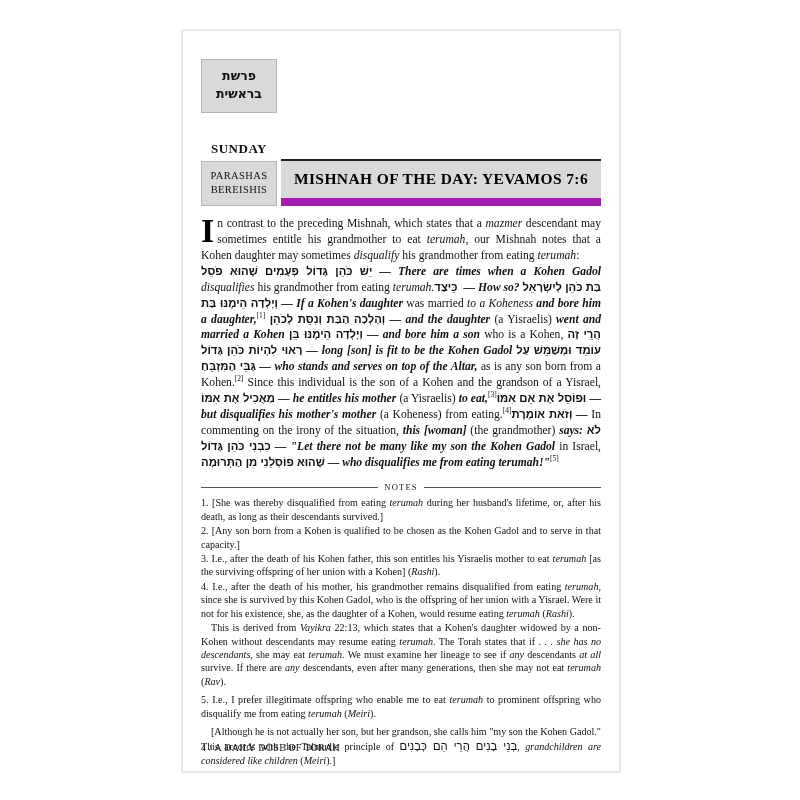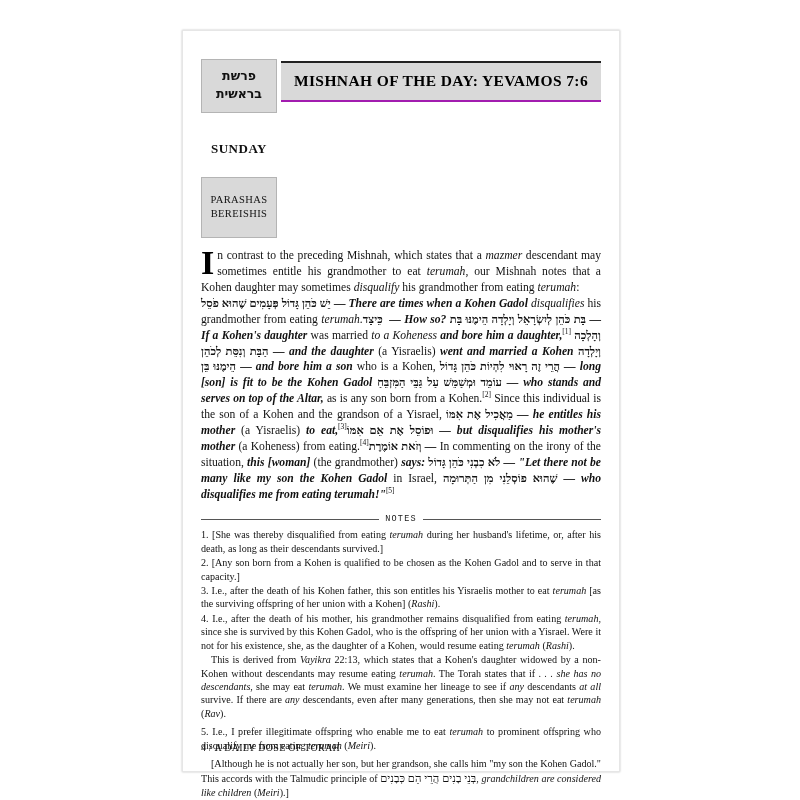--- a/index.html
+++ b/index.html
@@ -29,21 +29,21 @@
   }
   .inner {
     position: absolute;
     left: 18px;
     top: 28px;
     width: 400px;
   }
   
   .header-row {
     display: flex;
-    align-items: flex-start;
+    align-items: flex-end;
     gap: 4px;
   }
   .parashah-col {
     width: 76px;
     flex: 0 0 76px;
     text-align: center;
   }
   .parashah-box {
     background: #d9d9d9;
     border: 1px solid #b4b4b4;
@@ -57,38 +57,38 @@
   }
   .sunday-label {
     margin-top: 28px;
     font-family: "Liberation Serif", serif;
     font-weight: bold;
     font-size: 13px;
     letter-spacing: 0.5px;
     color: #111;
   }
   .parashas-box {
-    margin-top: 20px;
+    margin-top: 4px;
     background: #d9d9d9;
     border: 1px solid #b4b4b4;
-    padding: 15px 2px;
+    padding: 7px 2px;
     font-family: "Liberation Serif", serif;
     font-size: 10.5px;
     line-height: 1.35;
     letter-spacing: 0.4px;
     color: #111;
   }
   .title-col {
     flex: 1 1 auto;
     padding-top: 2px;
   }
   .title-bar {
     background: #d9d9d9;
     border-top: 2px solid #222;
-    border-bottom: 2px solid #a21caf;
+    border-bottom: 8px solid #a21caf;
     text-align: center;
     padding: 9px 4px 10px 4px;
     font-family: "Liberation Serif", serif;
     font-weight: bold;
     font-size: 15.5px;
     letter-spacing: 0.4px;
     color: #000;
   }
   .body-text {
     margin-top: 10px;
@@ -104,38 +104,38 @@
     font-weight: bold;
     font-size: 34px;
     line-height: 26px;
     padding: 2px 3px 0 0;
     color: #000;
   }
   .intro-wrap {
     overflow: hidden;
   }
   .heb {
-    font-family: Liberation Serif, serif;
+    font-family: Liberation Sans, sans-serif;
     font-weight: bold;
     font-size: 11.3px;
     direction: rtl;
     unicode-bidi: isolate;
     margin-top: 11px;
   }
   .bi { font-style: italic; font-weight: bold; }
   .i { font-style: italic; }
   sup { font-size: 7.5px; vertical-align: super; line-height: 0; }
   .main-para { margin: 0; }
   
   .notes-head {
     margin-top: 11px;
     display: flex;
     align-items: center;
     gap: 6px;
-    font-family: Liberation Mono, monospace;
+    font-family: Liberation Serif, serif;
     font-size: 8.5px;
     letter-spacing: 1.2px;
     color: #222;
   }
   .notes-head .rule {
     flex: 1 1 auto;
     height: 1px;
     background: #555;
   }
   .notes {

